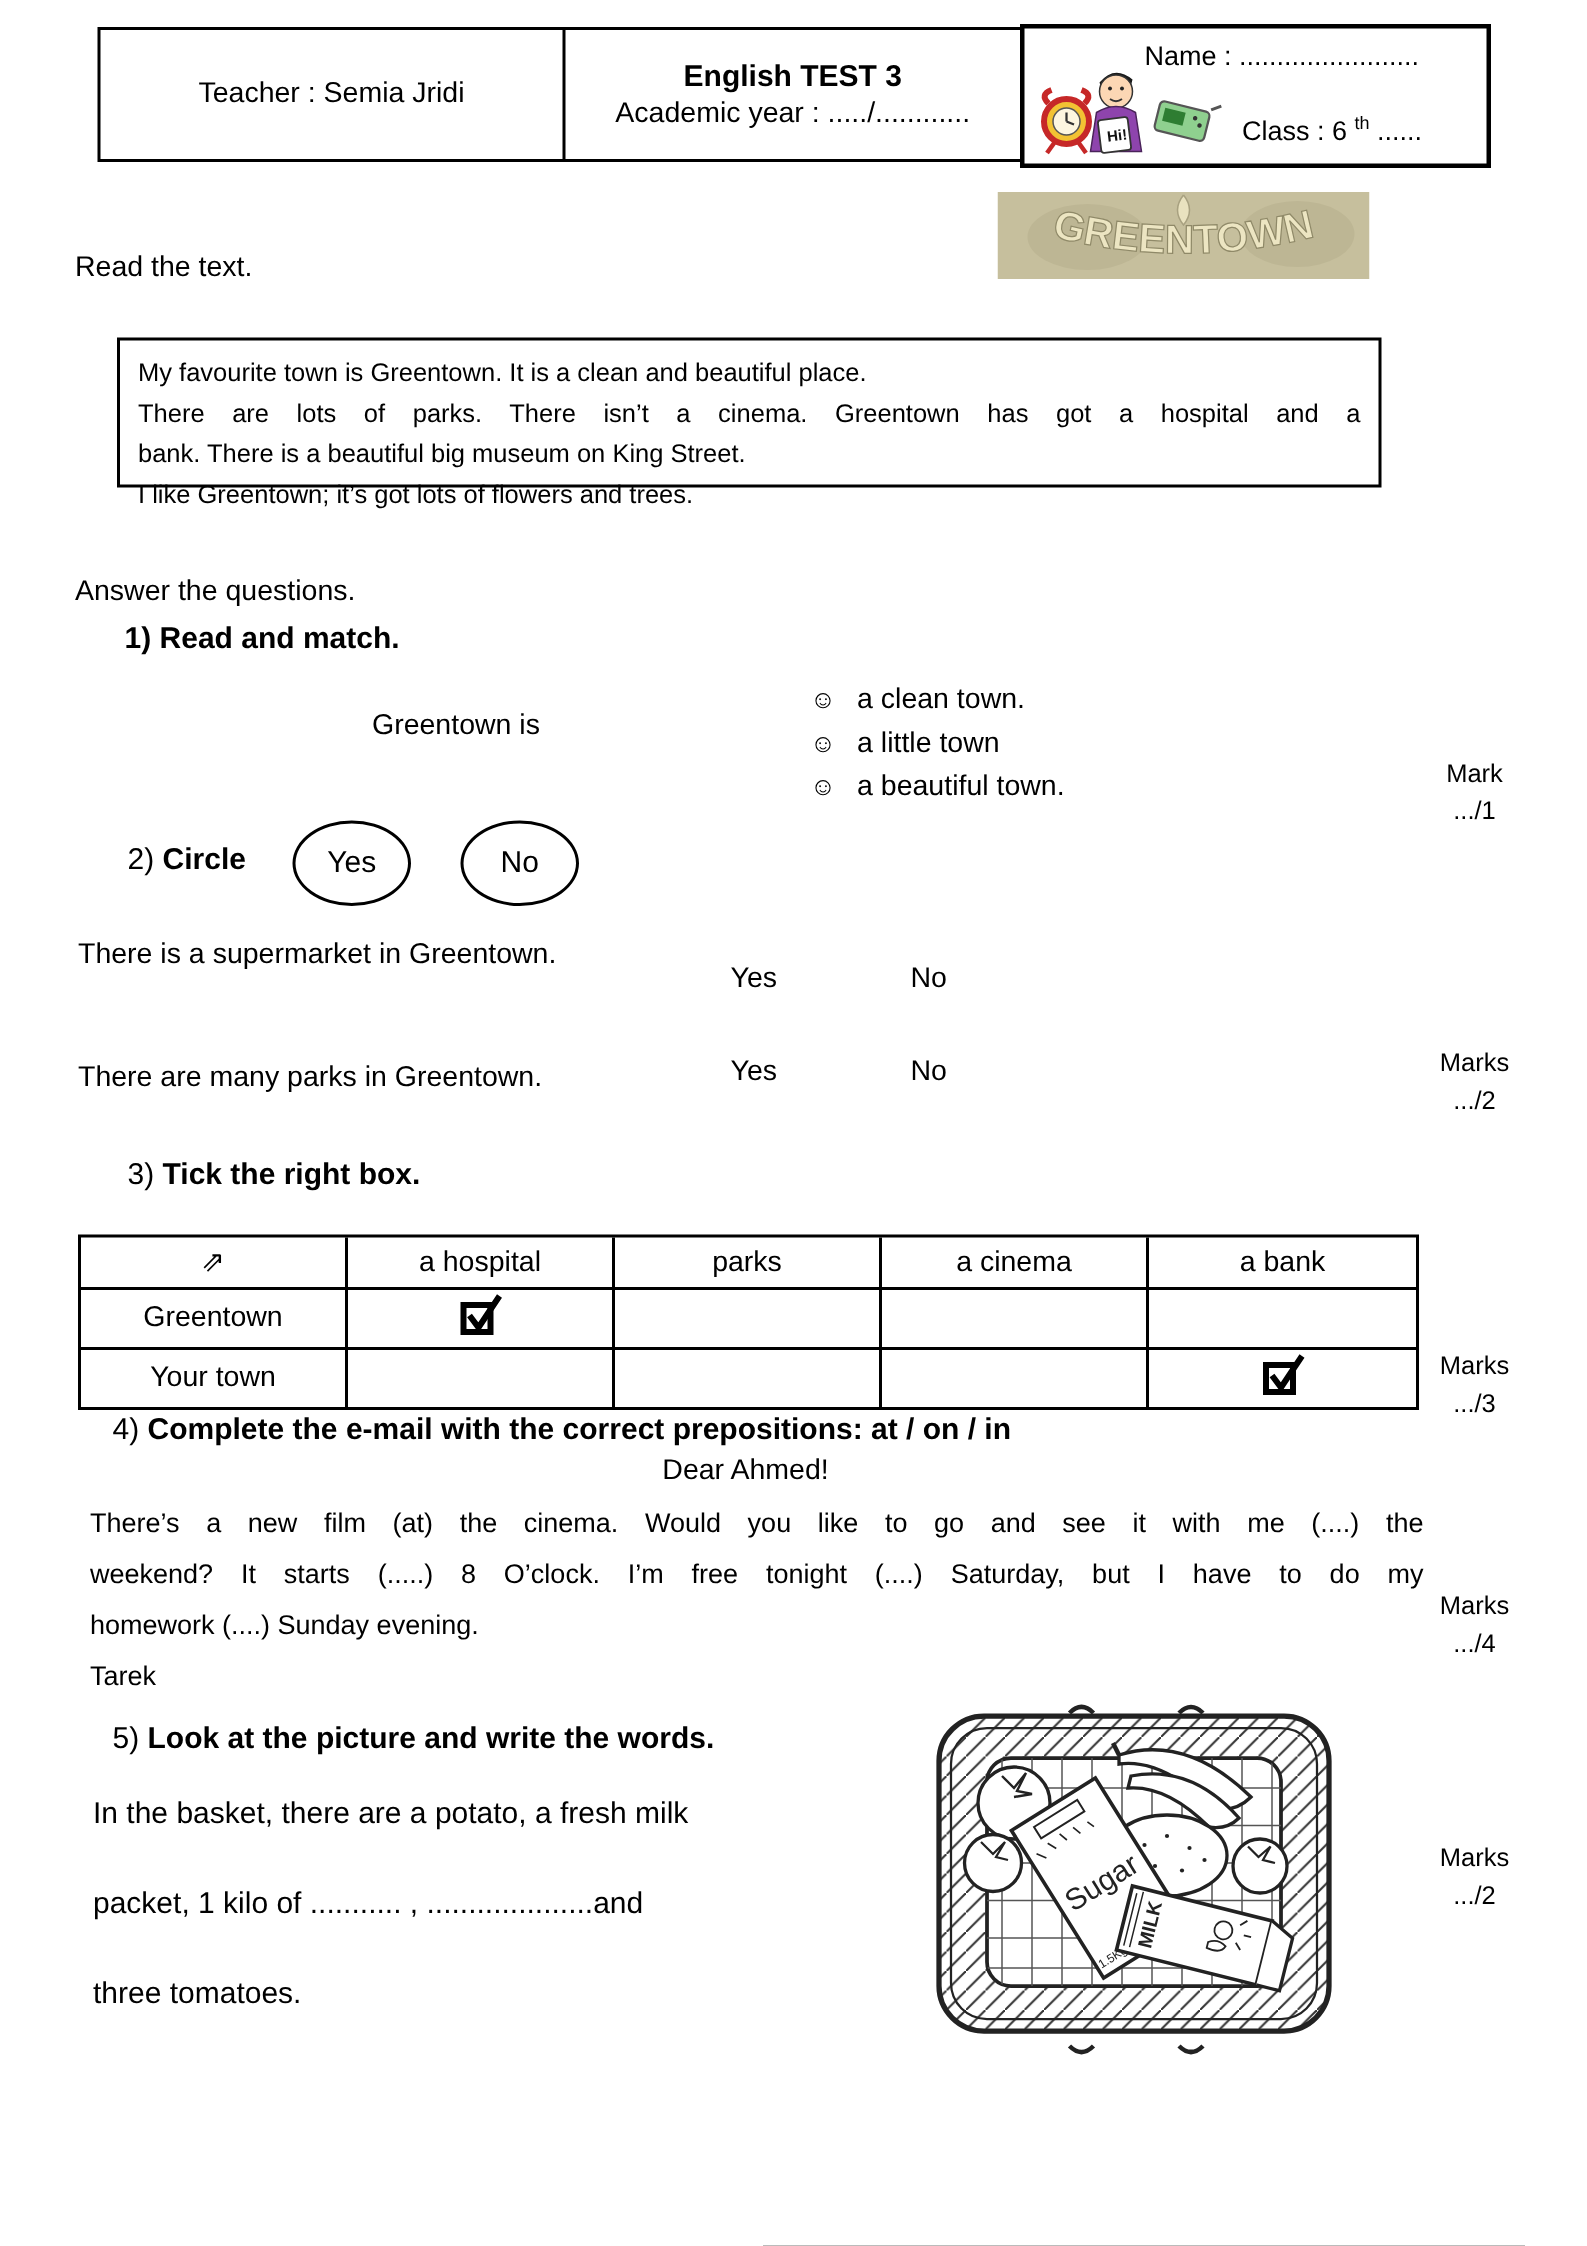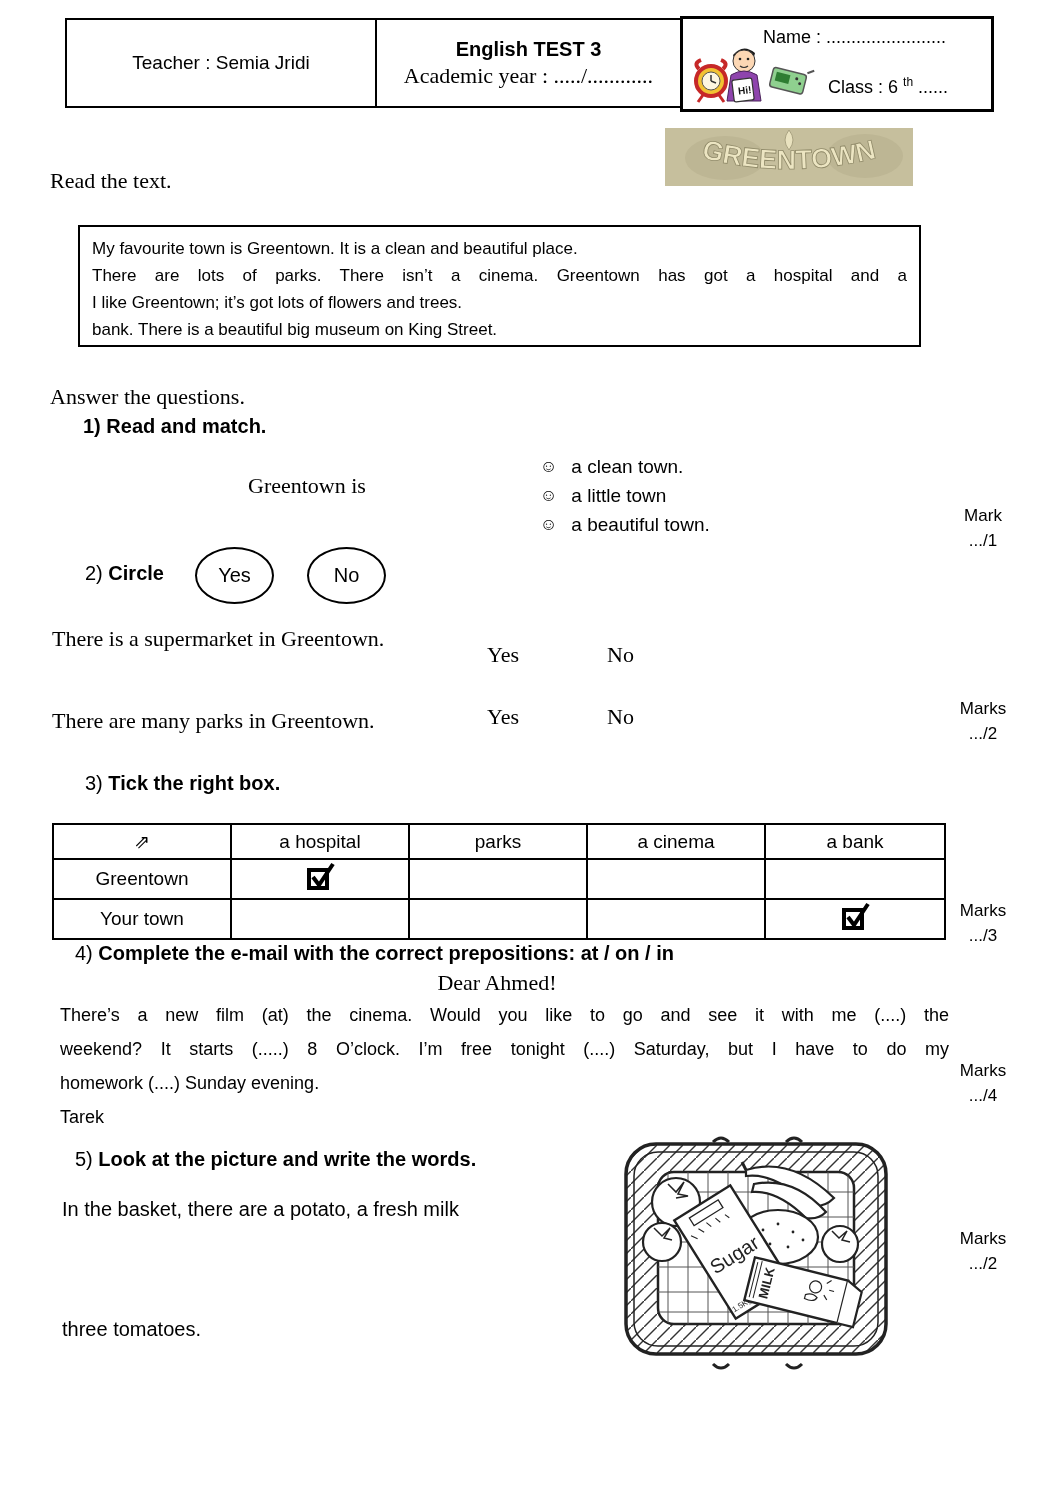--- a/index.html
+++ b/index.html
@@ -4,34 +4,34 @@
 <style>
   html,body { margin:0; padding:0; background:#888; }
   .page {
     position:relative; width:1058px; height:1497px; margin:0 auto;
     background:#ffffff; color:#000;
     font-family:"Liberation Sans","DejaVu Sans",sans-serif;
     overflow:hidden;
   }
   .abs { position:absolute; }
   .b { font-weight:bold; }
-  .t19 { font-size:22px;font-family:Liberation Serif, serif; }
+  .t19 { font-size:19px; }
   .t20 { font-size:20px; }
 
   
   .hdr-left { left:65px; top:18px; width:613px; height:86px; border:2.5px solid #000; display:flex; }
   .hcell1 { width:308px; border-right:2.5px solid #000; display:flex; align-items:center; justify-content:center; font-size:19px; }
   .hcell2 { flex:1; display:flex; flex-direction:column; align-items:center; justify-content:center; gap:2px; }
   .hdr-right { left:680px; top:16px; width:308px; height:90px; border:3px solid #000; }
   .hname { position:absolute; left:80px; top:8px; font-size:18px; }
   .hclass { position:absolute; left:145px; top:56px; font-size:18px; }
   .hclass sup { font-size:12px;text-align:center; }
 
   
-  .readbox { left:78px; top:225px; width:843px; height:122px; border:2.5px solid #000; padding:8px 12px 0 12px; box-sizing:border-box; }
+  .readbox { left:78px; top:225px; width:843px; height:100px; border:2.5px solid #000; padding:8px 12px 0 12px; box-sizing:border-box; }
   .rline { font-size:17px; line-height:27px; }
   .rjust { text-align:justify; text-align-last:justify; }
 
   
   .opt-row { display:flex; align-items:center; gap:14px; height:29px; font-size:19px; }
   .smiley { font-size:17px; }
 
   
   .marks { width:70px; text-align:center; font-size:17px; line-height:25px;margin-top:48px; }
 
@@ -117,22 +117,22 @@
     <text font-size="27" font-weight="bold" fill="#ece5c2" stroke="#8f8968" stroke-width="0.8" font-family="'Liberation Serif','DejaVu Serif',serif">
       <textPath href="#arcpath" startOffset="50%" text-anchor="middle">GREENTOWN</textPath>
     </text>
   </svg>
 
   <div class="abs t19" style="left:50px; top:168px;">Read the text.</div>
 
   <div class="abs readbox">
     <div class="rline">My favourite town is Greentown. It is a clean and beautiful place.</div>
     <div class="rline rjust">There are lots of parks. There isn’t a cinema. Greentown has got a hospital and a</div>
+    <div class="rline">bank. There is a beautiful big museum on King Street.</div>
     <div class="rline">I like Greentown; it’s got lots of flowers and trees.</div>
-    <div class="rline">bank. There is a beautiful big museum on King Street.</div>
   </div>
 
   <div class="abs t19" style="left:50px; top:384px;">Answer the questions.</div>
 
   <div class="abs t20 b" style="left:83px; top:415px;"><span>1)</span> <span>Read and match.</span></div>
   <div class="abs t19" style="left:248px; top:473px;">Greentown is</div>
 
   <div class="abs" style="left:540px; top:452px;">
     <div class="opt-row">
       <span class="smiley">☺</span>
@@ -233,20 +233,21 @@
     <div class="q4line">homework (....) Sunday evening.</div>
     <div class="q4line">Tarek</div>
   </div>
   <div class="abs marks" style="left:948px; top:1010px;">
     <div>Marks</div>
       <div>.../4</div>
   </div>
 
   <div class="abs t20" style="left:75px; top:1148px;"><span>5)</span> <span class="b">Look at the picture and write the words.</span></div>
   <div class="abs q5line" style="left:62px; top:1198px;">In the basket, there are a potato, a fresh milk</div>
+  <div class="abs q5line" style="left:62px; top:1258px;">packet, 1 kilo of ........... ,  ....................and</div>
   <div class="abs q5line" style="left:62px; top:1318px;">three tomatoes.</div>
 
   <svg class="abs" style="left:618px; top:1132px;" width="290" height="242" viewBox="0 0 290 242">
     <defs>
       <pattern id="mesh" width="13" height="13" patternUnits="userSpaceOnUse">
         <path d="M0 13 L13 0" stroke="#333" stroke-width="1.4" fill="none"></path>
       </pattern>
       <clipPath id="innerclip">
           <rect x="40" y="40" width="196" height="152" rx="16"></rect>
         </clipPath>

